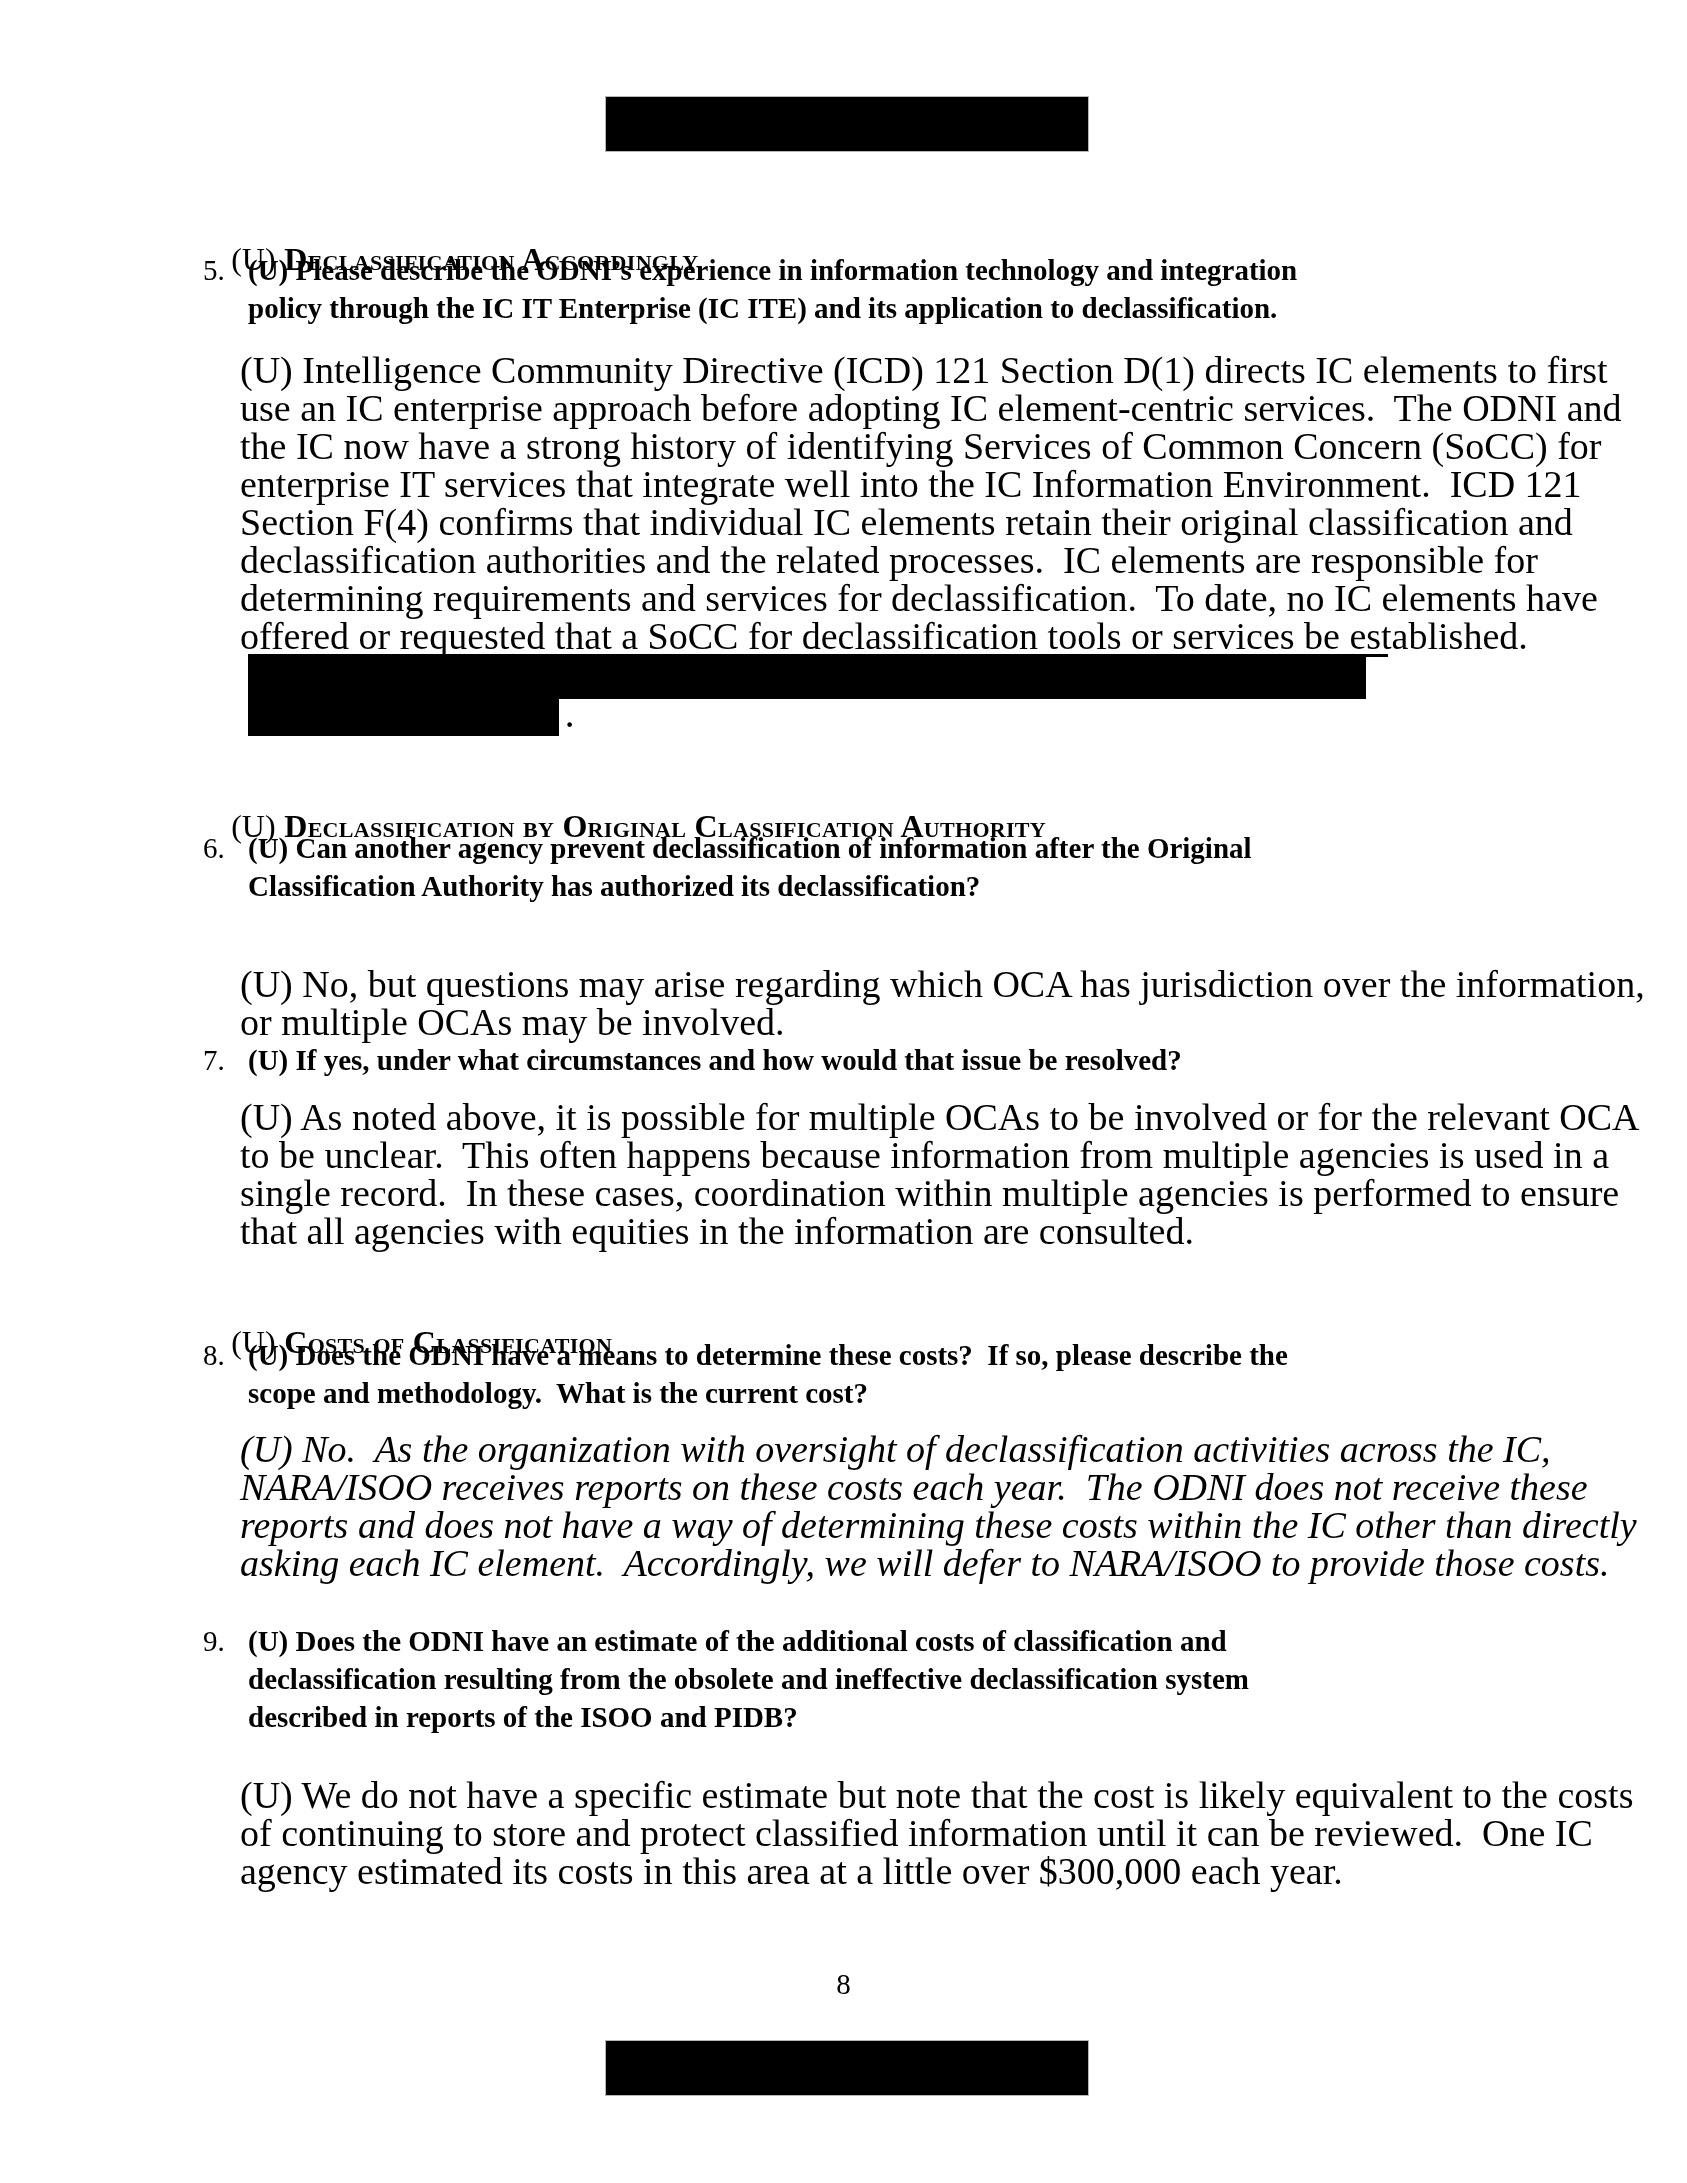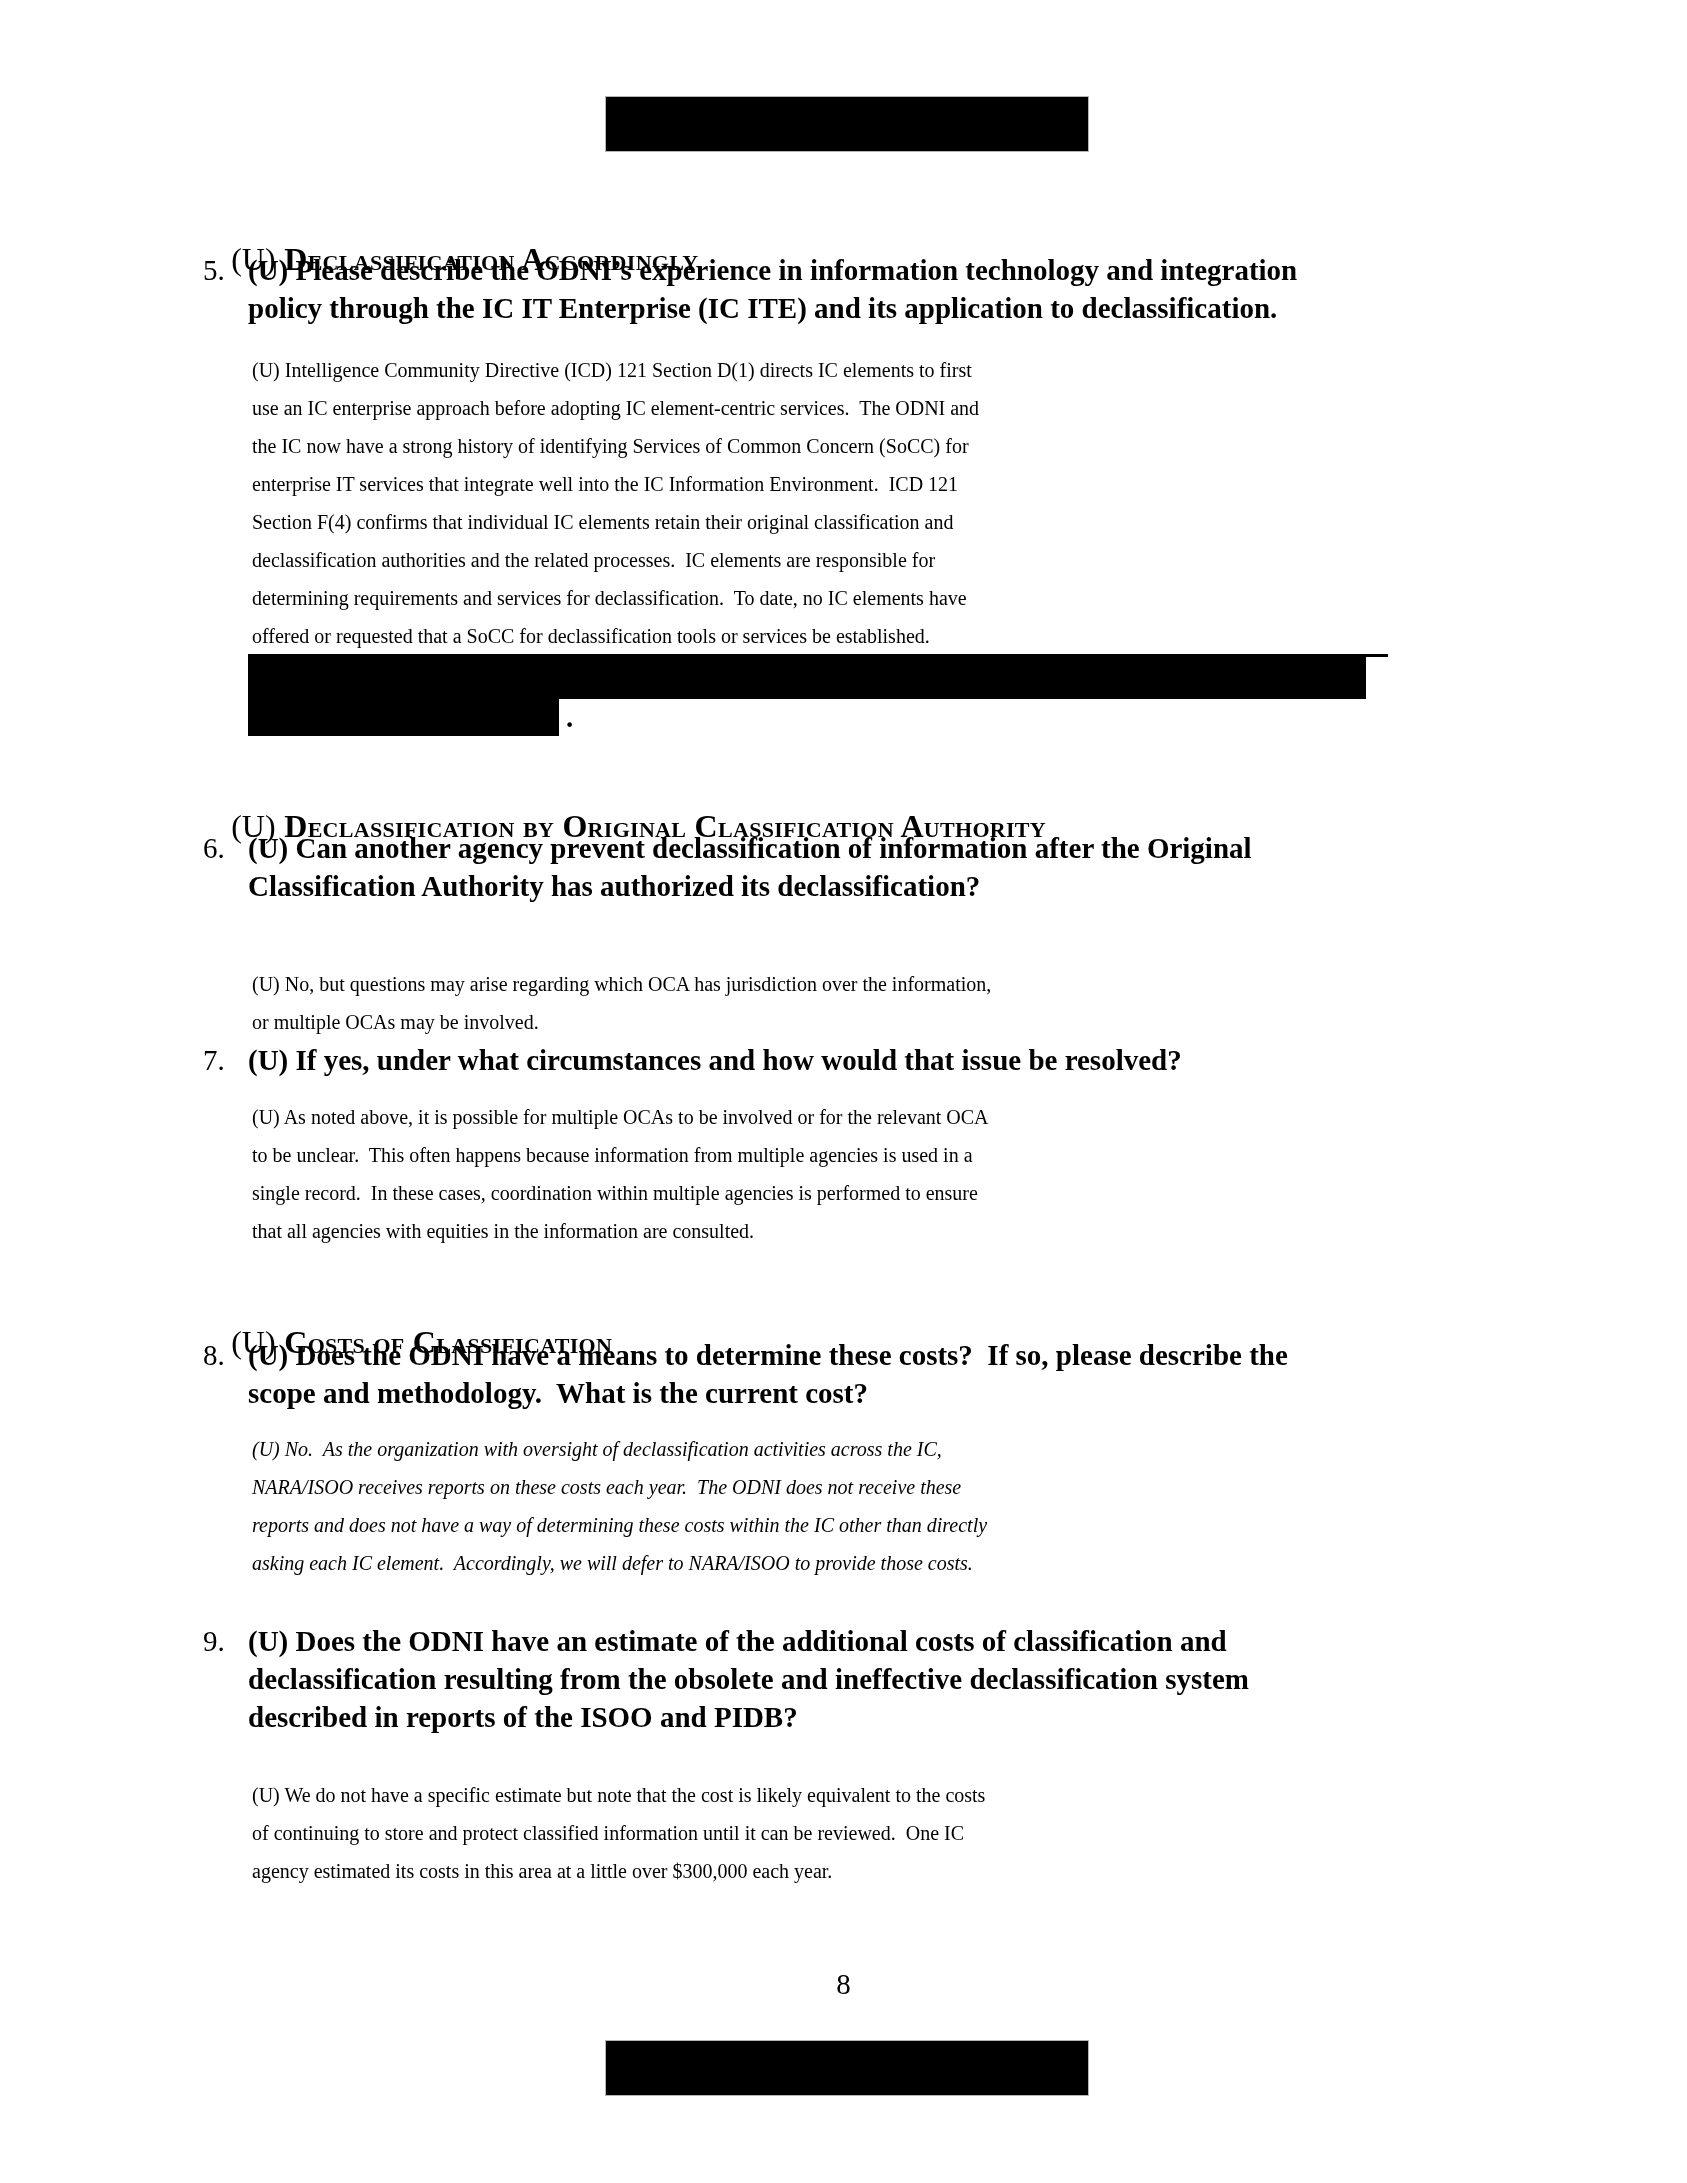--- a/index.html
+++ b/index.html
@@ -65,22 +65,22 @@
   .qtext { font-weight: bold; }
   .q5 { top: 251px; }
   .q6 { top: 829px; }
   .q7 { top: 1041px; }
   .q8 { top: 1336px; }
   .q9 { top: 1622px; }
 
   
   .answer {
     position: absolute;
-    left: 252px;
-    font-size: 20px;
+    left: 240px;
+    font-size: 38px;
     line-height: 38px;
     white-space: pre;
   }
   .a5 { top: 351px; }
   .a6 { top: 925px; margin-top: 40px; }
   .a7 { top: 1098px; }
   .a8 { top: 1430px; font-style: italic; }
   .a9 { top: 1757px; margin-top: 19px; }
 
   .page-number {

